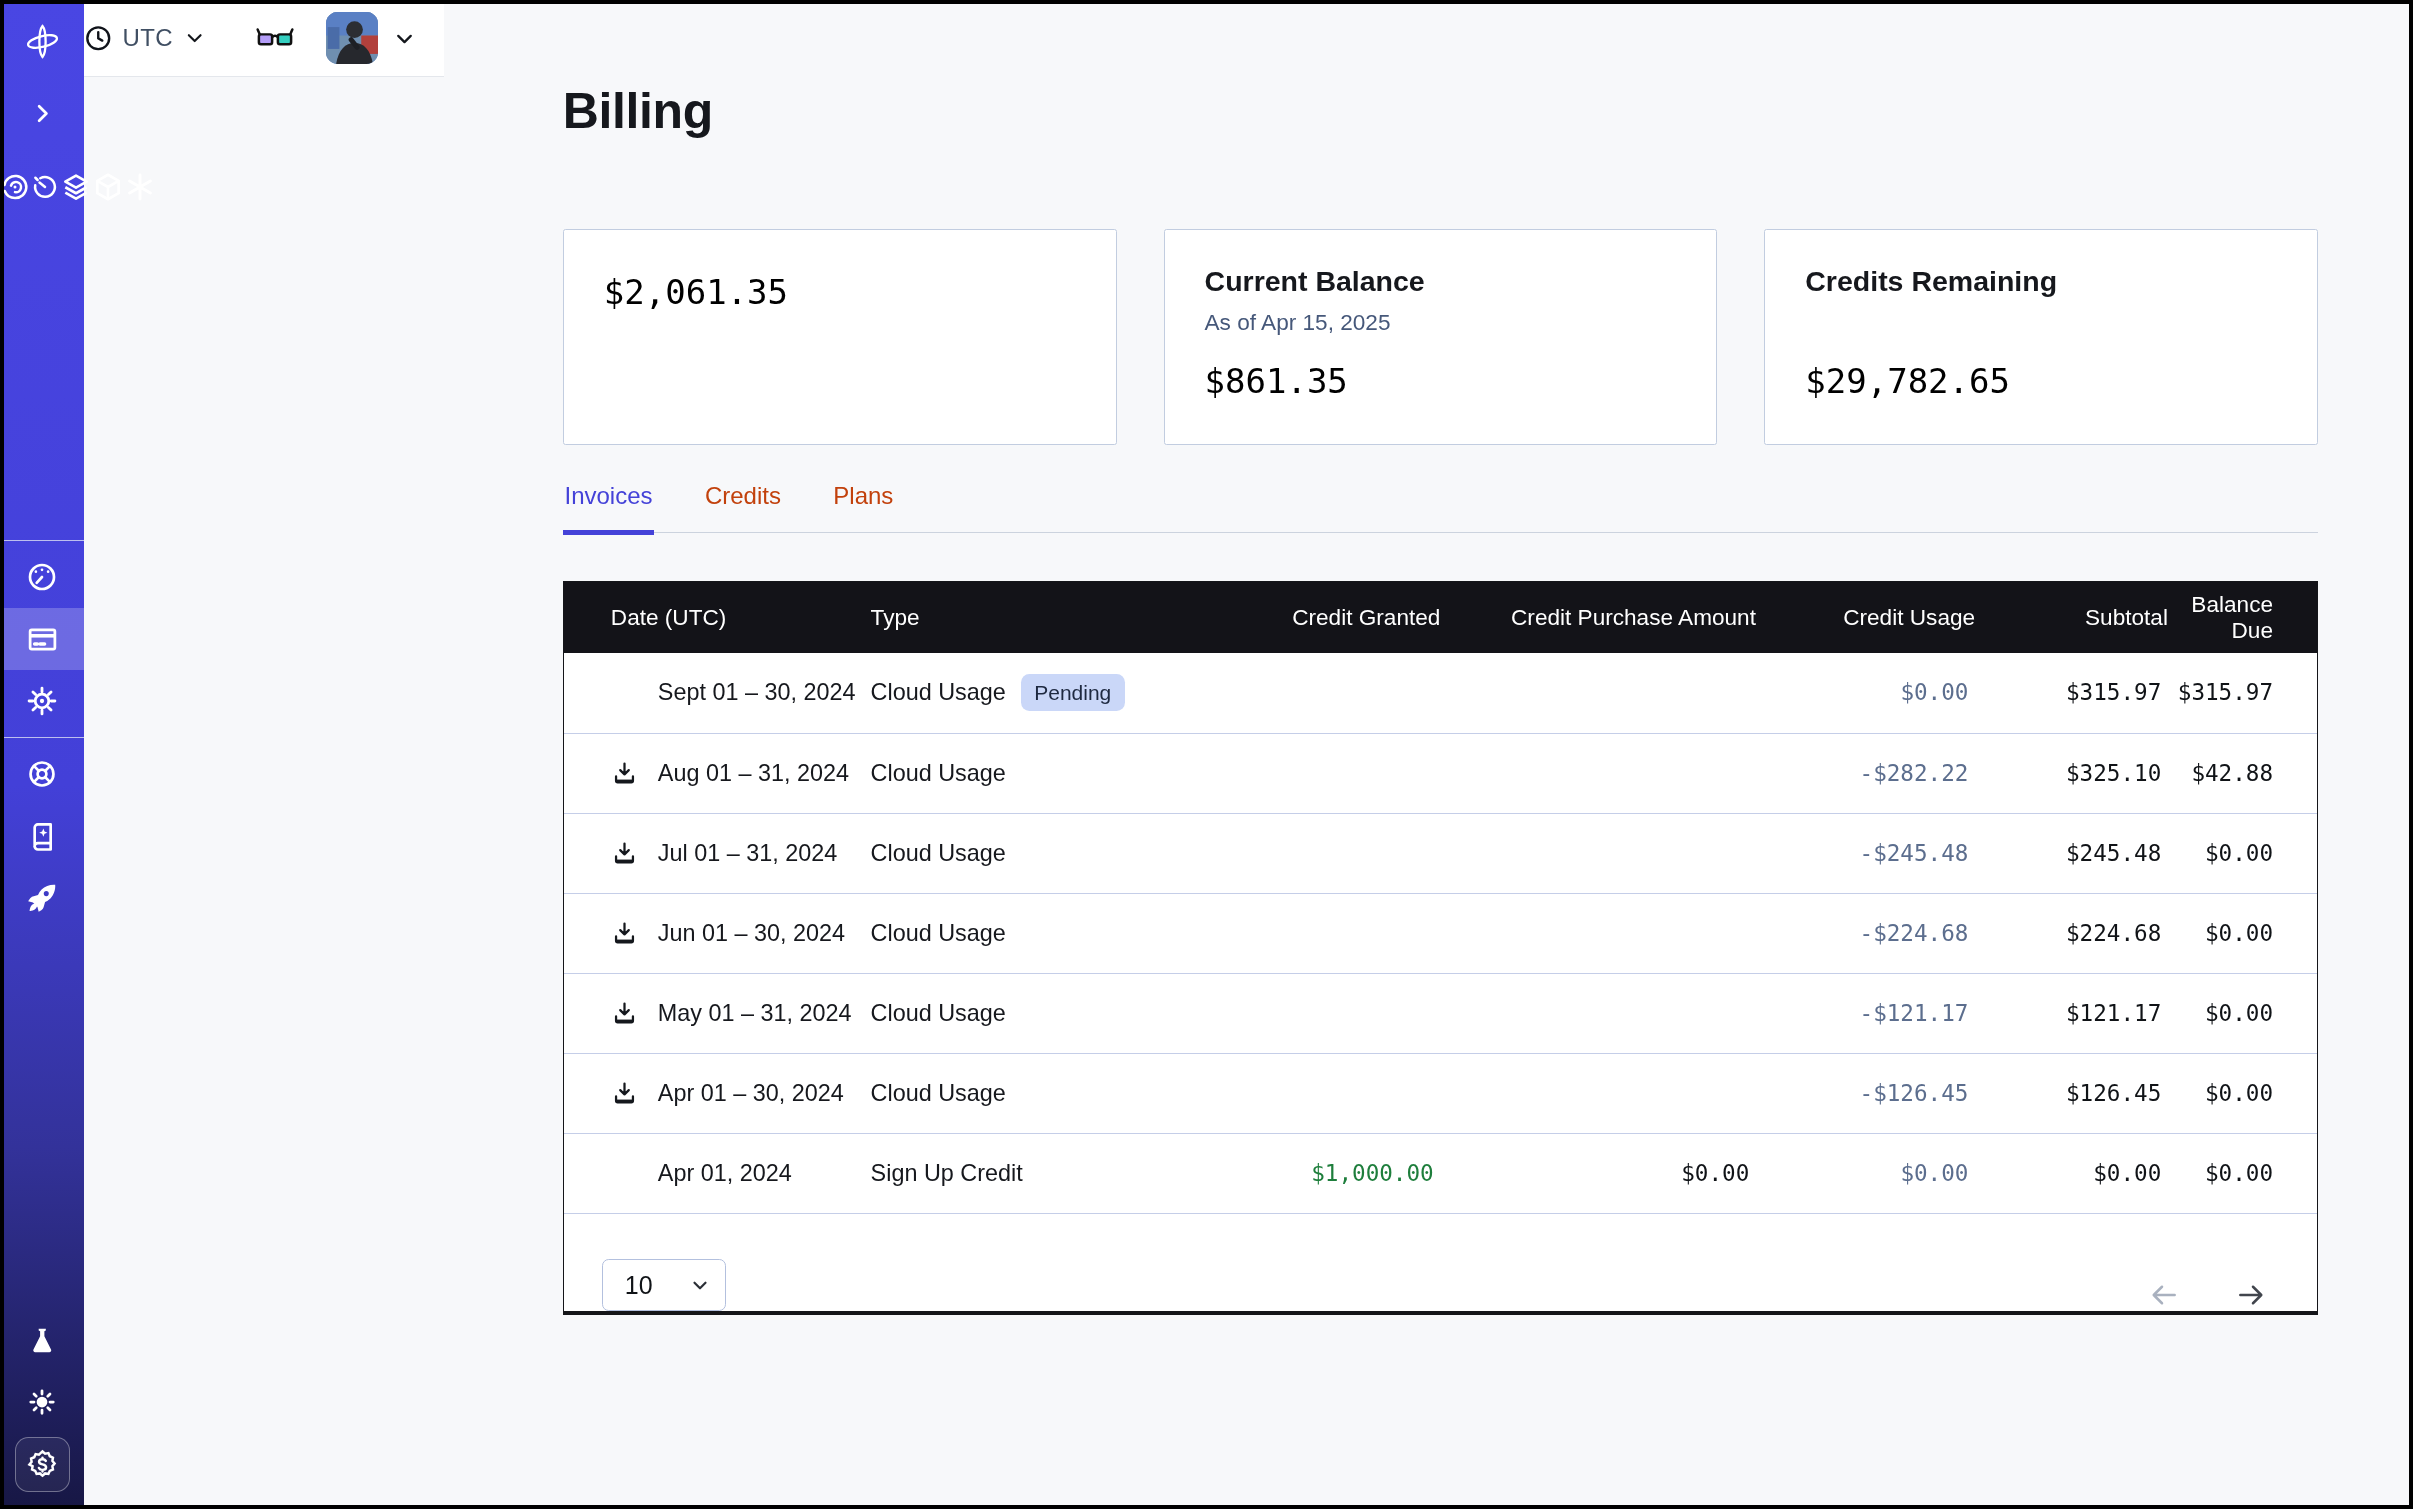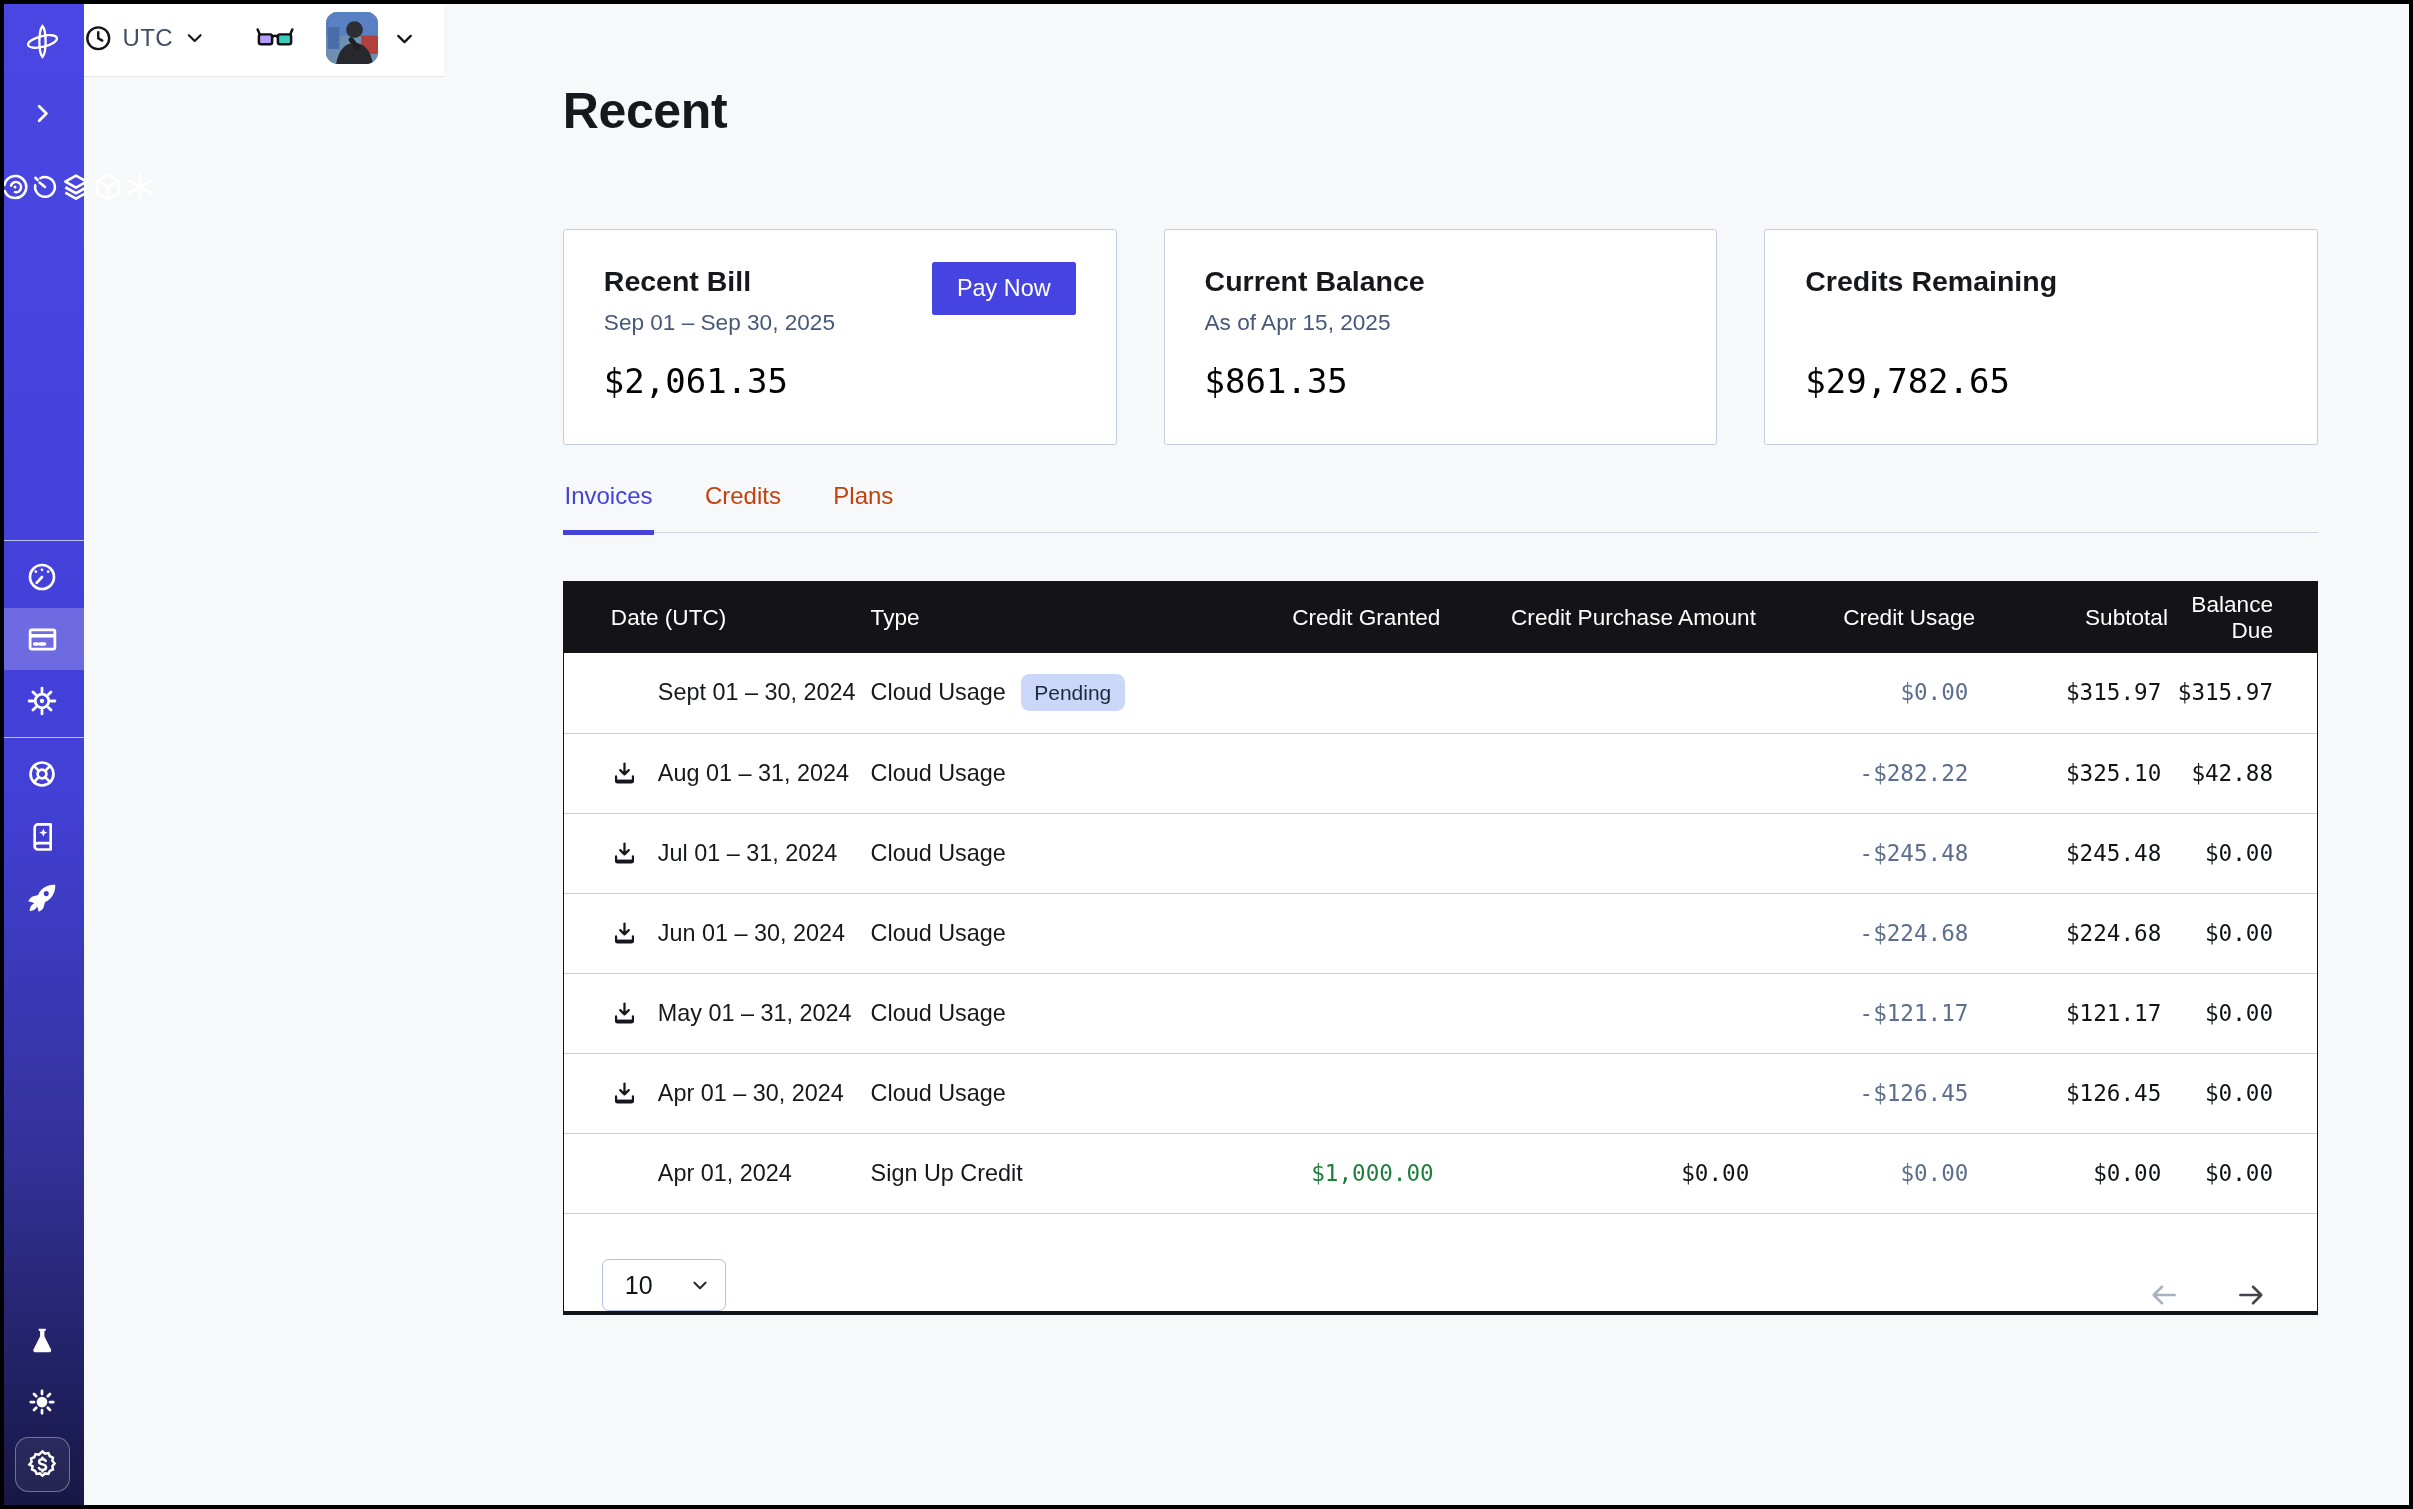--- a/index.html
+++ b/index.html
@@ -260,31 +260,24 @@
         <span class="chev">
           <svg width="25" height="25" viewBox="0 0 24 24" fill="none" stroke="currentColor" stroke-width="2.2" stroke-linecap="round" stroke-linejoin="round">
               <path d="M6 9.5l6 6 6-6"></path>
             </svg>
         </span>
       </div>
     </div>
   </header>
 
   <main class="content">
-    <h1>Recent</h1>
+    <h1>Billing</h1>
 
     <section class="cards">
       <div class="card">
-        <div class="card-top">
-          <div>
-            <div class="card-title">Recent Bill</div>
-            <div class="card-sub">Sep 01 – Sep 30, 2025</div>
-          </div>
-          <button class="pay-btn">Pay Now</button>
-        </div>
         <div class="card-amount mono">$2,061.35</div>
       </div>
       <div class="card">
         <div class="card-top">
           <div>
             <div class="card-title">Current Balance</div>
             <div class="card-sub">As of Apr 15, 2025</div>
           </div>
         </div>
         <div class="card-amount mono">$861.35</div>

